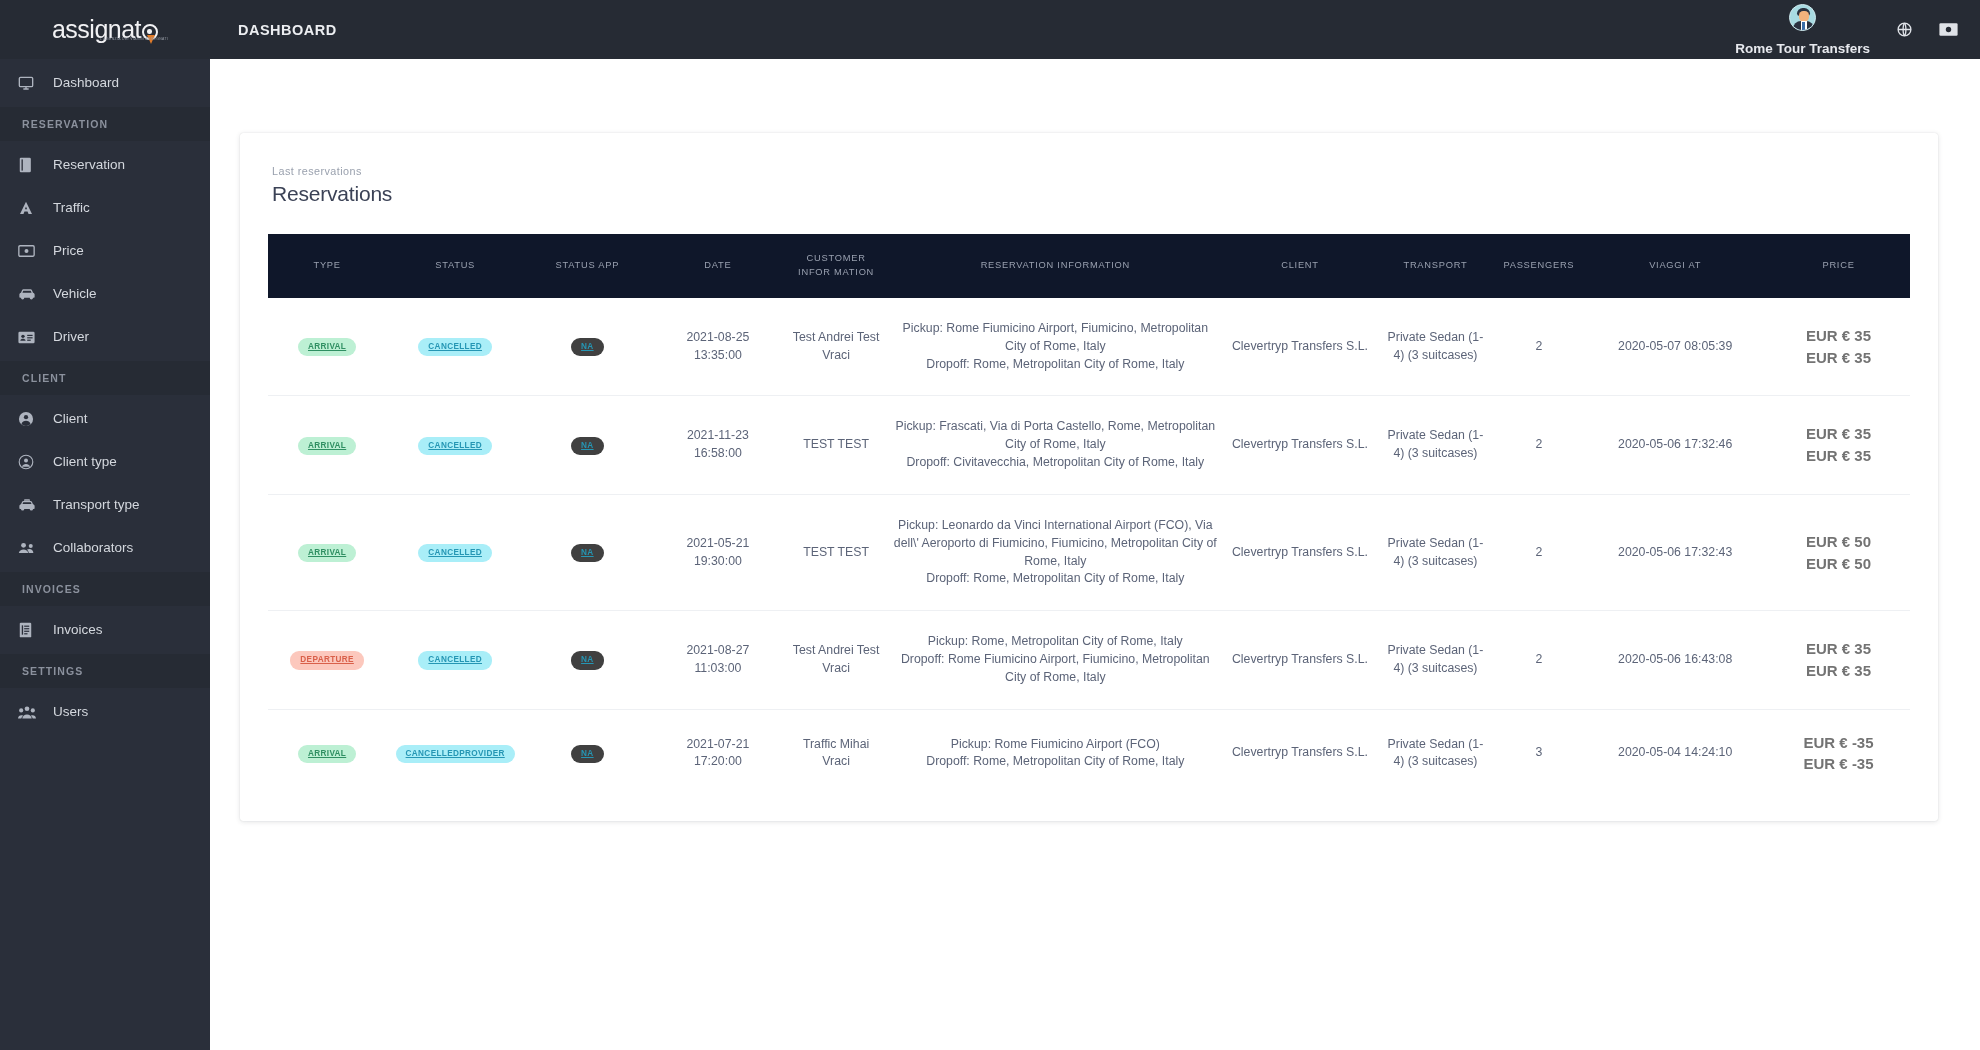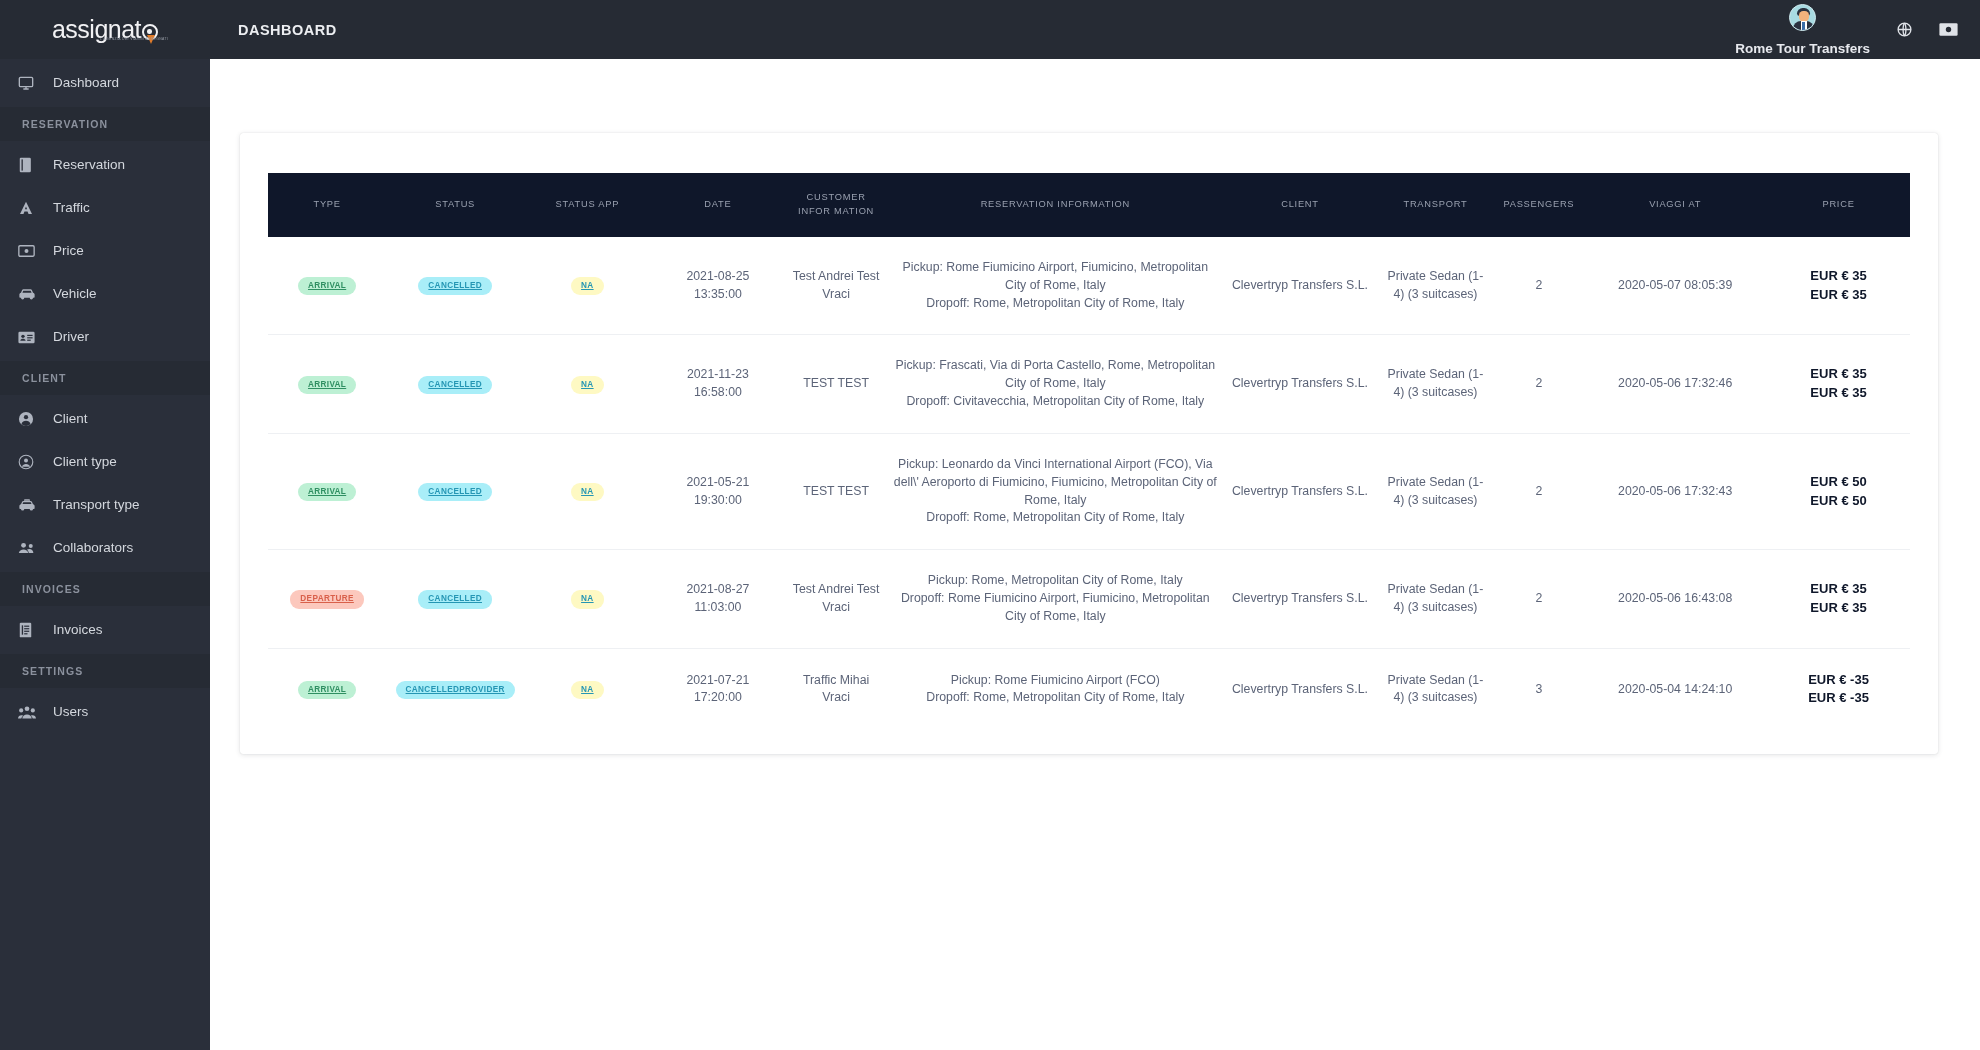--- a/index.html
+++ b/index.html
@@ -142,31 +142,31 @@
     line-height: 1.5;
   }
   tbody tr { border-bottom: 1px solid #eef0f3; }
   tbody tr:last-child { border-bottom: none; }
   tbody td {
     padding: 22px 6px; text-align: center;
     font-size: 12.3px; color: #5c6478; line-height: 1.45;
     vertical-align: middle;
   }
   .cell-lines div { white-space: normal; }
-  .price { font-weight: 700; color: #0f172a; font-size: 13px; }
+  .price { font-weight: 700; color: #737373; font-size: 15px; }
 
   .badge {
     display: inline-block; border-radius: 9px;
     font-size: 8.2px; font-weight: 700; letter-spacing: 0.35px;
     padding: 5px 10px; line-height: 1; white-space: nowrap; text-decoration: underline;
   }
   .badge-arrival    { background: #bdf0d4; color: #2f8f62; }
   .badge-departure  { background: #fcc8bd; color: #d9604a; text-align: right; }
   .badge-cancelled  { background: #a9eef8; color: #2596b4; }
-  .badge-na         { background: #fef9c3; color: #2596b4; }
+  .badge-na         { background: #404040; color: #2596b4; }
 
   
   col.c-type   { width: 7.2%; }
   col.c-status { width: 8.4%; }
   col.c-app    { width: 7.7%; }
   col.c-date   { width: 8.2%; }
   col.c-cust   { width: 6.2%; }
   col.c-resv   { width: 20.5%; }
   col.c-client { width: 9.3%; }
   col.c-trans  { width: 7.2%; }
@@ -342,20 +342,24 @@
             <rect x="0.5" y="1" width="23" height="16" rx="1.6"></rect>
             <circle cx="12" cy="9" r="3.4" fill="#262b34"></circle>
             <rect x="2.5" y="3" width="2.6" height="12" fill="#262b34" opacity="0"></rect>
           </svg>
         </span>
       </div>
     </header>
 
     <section class="content">
       <div class="card">
+        <div class="card-head">
+          <div class="eyebrow">Last reservations</div>
+          <div class="card-title">Reservations</div>
+        </div>
         <div class="table-wrap">
           <table>
             <colgroup>
               <col class="c-type">
                 <col class="c-status">
                 <col class="c-app">
                 <col class="c-date">
               <col class="c-cust">
                 <col class="c-resv">
                 <col class="c-client">

